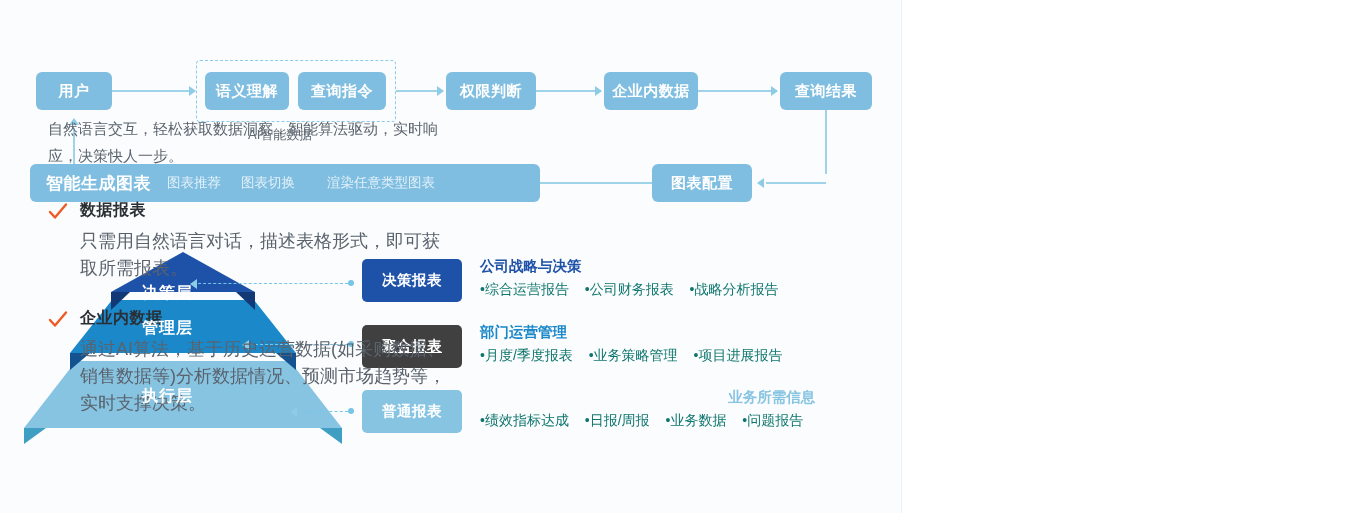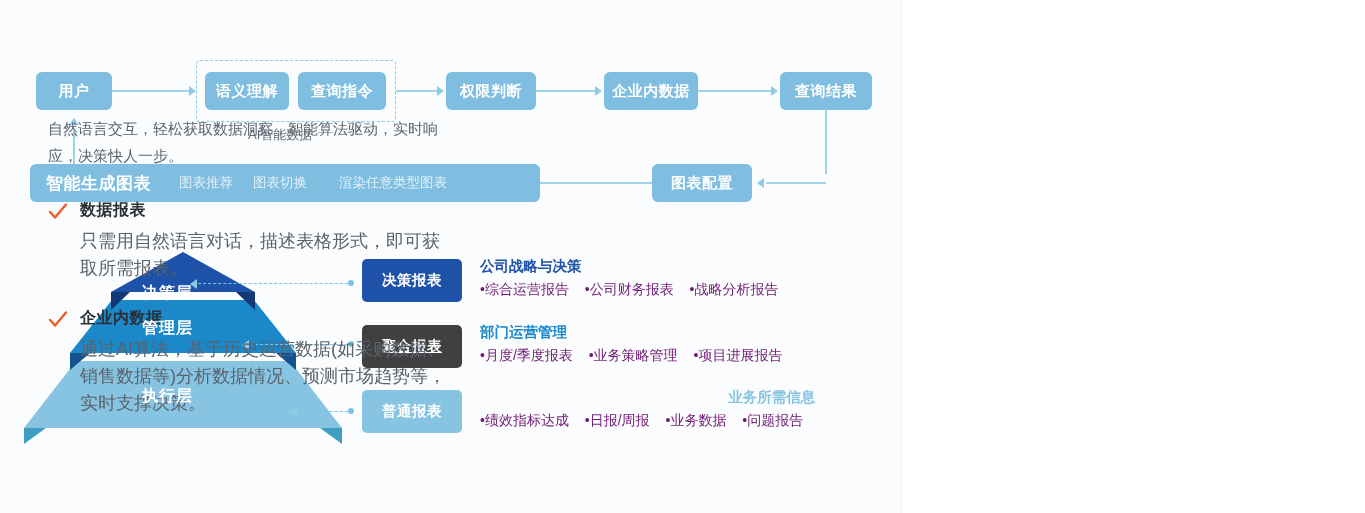--- a/index.html
+++ b/index.html
@@ -104,21 +104,21 @@
   .rep-btn {
     position:absolute; left:0; top:0;
     width:100px; height:43px;
     border-radius:5px;
     display:flex; align-items:center; justify-content:center;
     color:#ffffff; font-size:14.5px; font-weight:bold;
     letter-spacing:.5px; white-space:nowrap;
   }
   .rep-txt { position:absolute; left:118px; top:-2px; }
   .rep-title { font-size:14.5px; font-weight:bold; margin-bottom:5px; white-space:nowrap; }
-  .rep-items { font-size:14px; color:#701a75; white-space:nowrap; }
+  .rep-items { font-size:14px; color:#0f766e; white-space:nowrap; }
   .rep-items .it { margin-right:12px; }
 
   
   .dash-conn { position:absolute; height:1px; border-top:1px dashed #79c5e5; }
   .dash-dot { position:absolute; width:6px; height:6px; border-radius:50%; background:#79c5e5; }
 
   
   .rp-title {
     position:absolute; left:48px; top:62px;
     font-size:30px; color:#2a2f35; font-weight:normal;
@@ -188,21 +188,21 @@
     <div class="arrowhead ah-left" style="left:757px; top:178px;"></div>
 
     <div class="ln ln-h" style="left:540px; top:182px; width:112px;"></div>
     <div class="arrowhead ah-left" style="left:533px; top:178px;"></div>
 
     <div class="ln ln-v" style="left:73px; top:128px; height:36px;"></div>
     <div class="arrowhead ah-up" style="left:69px; top:118px;"></div>
 
     <div class="genbar" style="left:30px; top:164px; width:510px; height:38px;">
       <span class="gb-main">智能生成图表</span>
-      <span class="gb-sub" style="margin-left:28px;">图表推荐</span>
+      <span class="gb-sub" style="margin-left:16px;">图表推荐</span>
       <span class="gb-sub" style="margin-left:20px;">图表切换</span>
       <span class="gb-sub" style="margin-left:32px;">渲染任意类型图表</span>
     </div>
   </div>
 
   <div class="pyramid">
     <svg width="330" height="215" viewBox="0 0 330 215">
 
       <polygon points="6,188 58,121 272,121 324,188" fill="#87c4e2"></polygon>
       <polygon points="6,188 6,204 28,188" fill="#3f9fc2"></polygon>

